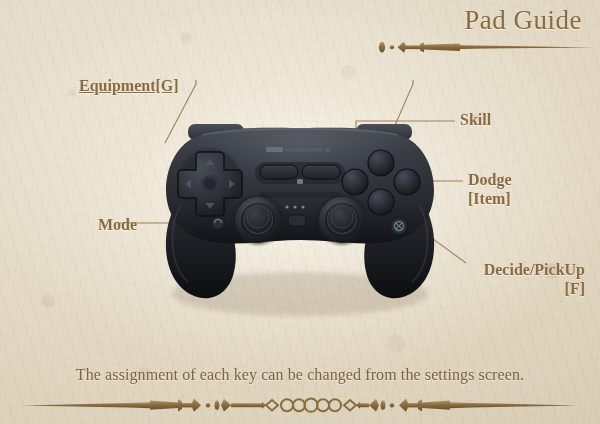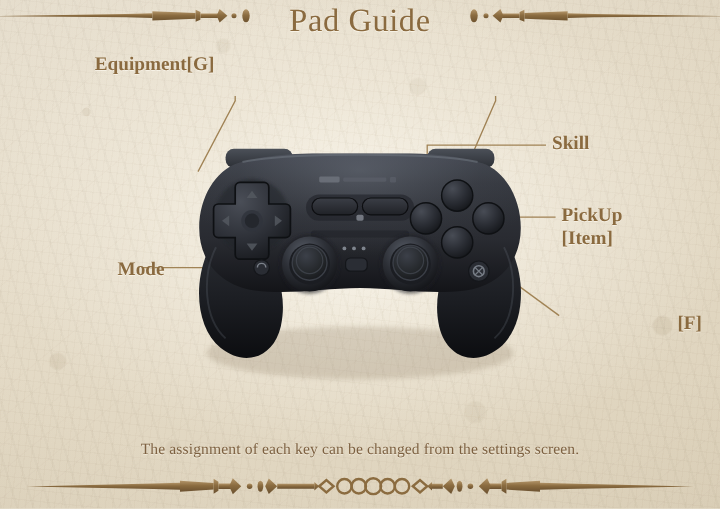--- a/index.html
+++ b/index.html
@@ -36,50 +36,50 @@
     position:absolute;inset:0;pointer-events:none;opacity:.5;
     background-image:
       repeating-linear-gradient(73deg, rgba(120,100,70,0.05) 0 2px, rgba(0,0,0,0) 2px 13px),
       repeating-linear-gradient(-40deg, rgba(120,100,70,0.04) 0 1px, rgba(0,0,0,0) 1px 17px);
     mix-blend-mode:multiply;
   }
 
   
   .title-row{
     position:absolute;top:2px;left:0;width:600px;height:36px;
-    display:flex;align-items:flex-start;justify-content:center;gap:0;
+    display:flex;align-items:flex-end;justify-content:center;gap:0;flex-direction:column;
   }
   .title-text{
     font-size:27px;color:#8a6a3f;letter-spacing:.5px;
     text-shadow:0 1px 0 rgba(255,252,243,.65);
     white-space:nowrap;padding:0 18px;
   }
   .flourish{position:relative;height:22px;flex:0 0 auto;}
   .flourish svg{display:block;}
 
   
   .lbl{
     position:absolute;color:#8a6a3f;font-weight:bold;
     font-size:16px;line-height:19px;white-space:nowrap;
     text-shadow:0 1px 0 rgba(255,252,243,.6);
   }
-  #lbl-equipment{left:79px;top:44px;}
+  #lbl-equipment{left:79px;top:76px;text-decoration:underline;}
   #lbl-mode{left:66px;top:215px;text-align:left;margin-left:32px;}
   #lbl-item{left:400px;top:58px;}
   #lbl-skill{left:460px;top:110px;}
   #lbl-dodge{left:468px;top:170px;}
   #lbl-decide{right:15px;top:260px;text-align:right;}
 
   
   #leads{position:absolute;inset:0;}
 
   
   .note{
     position:absolute;left:0;top:366px;width:600px;text-align:center;
-    font-size:13px;color:#7d6141;letter-spacing:.1px;
+    font-size:16px;color:#7d6141;letter-spacing:.1px;
     text-shadow:0 1px 0 rgba(255,252,243,.55);
   }
   
   #botdiv{position:absolute;left:0;top:392px;width:600px;height:26px;}
 
   
   #pad{position:absolute;left:150px;top:122px;width:300px;height:198px;}
   #pad svg{display:block;}
 </style>
 </head>
@@ -307,25 +307,26 @@
   <div class="lbl" id="lbl-mode">
     <div>Mode</div>
   </div>
 
 
   <div class="lbl" id="lbl-skill">
     <span>Skill</span>
   </div>
 
   <div class="lbl" id="lbl-dodge">
-    <div>PickUp</div>
+    <div>Dodge</div>
     <div>[Item]</div>
   </div>
 
   <div class="lbl" id="lbl-decide">
+    <div>Decide/PickUp</div>
     <div>[F]</div>
   </div>
 
   <div class="note">The assignment of each key can be changed from the settings screen.</div>
 
   <svg id="botdiv" viewBox="0 0 600 26" width="600" height="26">
     <defs>
       <linearGradient id="bg1" x1="0" y1="0" x2="0" y2="1">
         <stop offset="0" stop-color="#b29468"></stop>
         <stop offset=".45" stop-color="#8b6c40"></stop>

